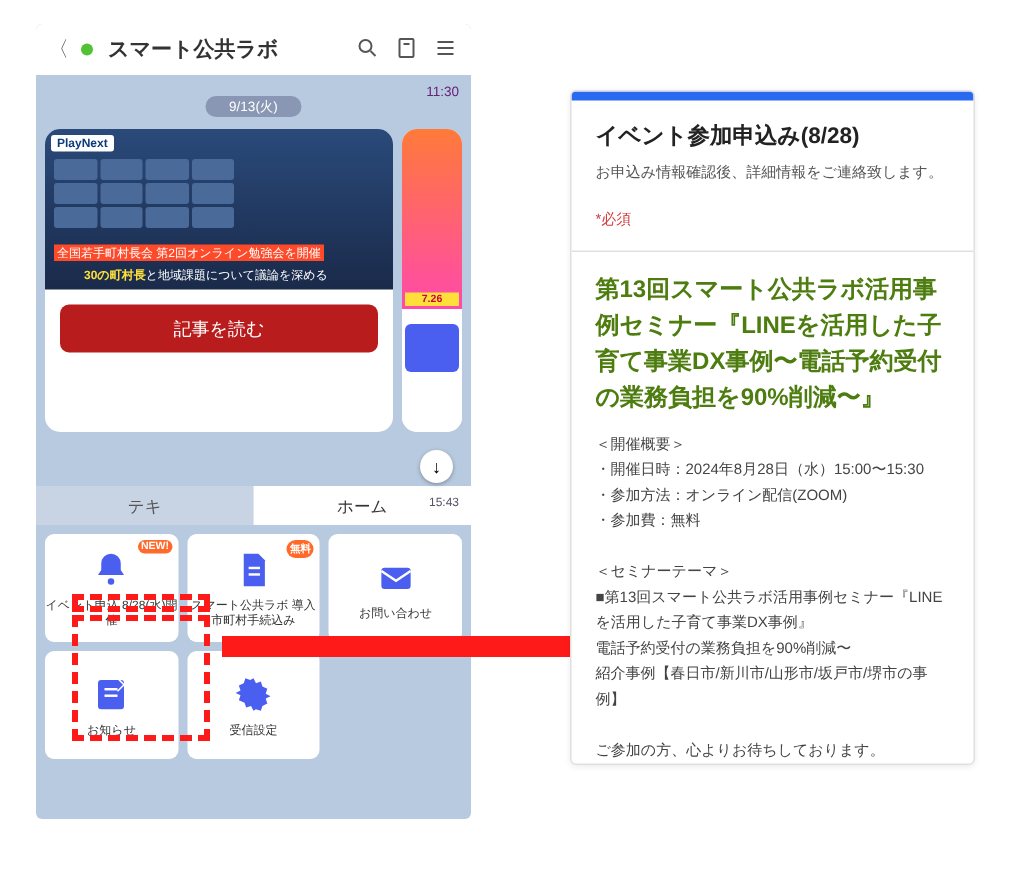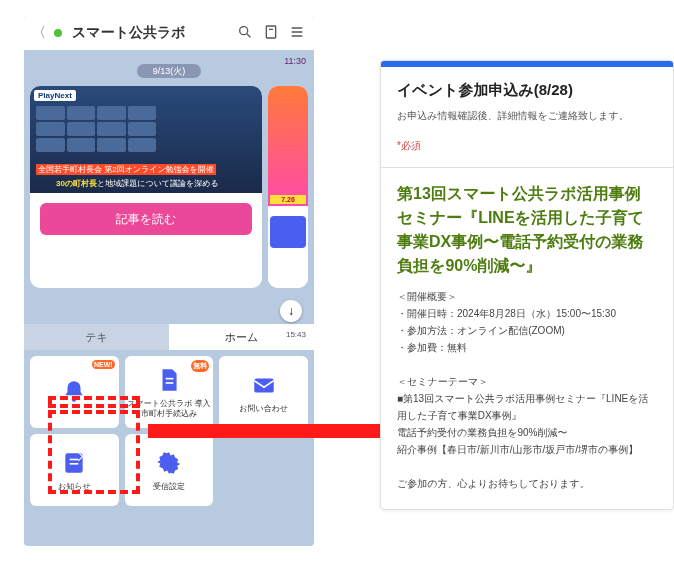--- a/index.html
+++ b/index.html
@@ -21,21 +21,21 @@
 .card.main { flex:1; }
 .card.side { width:40px; }
 .hero { height:107px; background:linear-gradient(180deg,#2a4a7a,#1a2a4a); position:relative; overflow:hidden; }
 .hero-tag { position:absolute; left:4px; top:4px; background:#fff; color:#0a3a7a; font-size:8px; font-weight:700; padding:1px 4px; border-radius:2px; }
 .hero-grid { position:absolute; left:6px; top:20px; width:120px; display:grid; grid-template-columns:repeat(4,1fr); gap:2px; }
 .hero-grid div { height:14px; background:#4a6a9a; border-radius:2px; }
 .hero-cap { position:absolute; left:0; right:0; bottom:0; padding:4px 6px; }
 .hero-cap .l1 { font-size:8px; color:#fff; background:#ff4a2a; display:inline; padding:1px 2px; }
 .hero-cap .l2 { font-size:8px; color:#fff; margin-top:2px; }
 .hero-cap .l2 b { color:#ffe03a;padding-left:20px; }
-.readbtn { margin:10px; height:32px; border-radius:6px; background:#ec4899; color:#fff; font-size:12px; display:flex; align-items:center; justify-content:center; }
+.readbtn { margin:10px; height:32px; border-radius:6px; background:#b91c1c; color:#fff; font-size:12px; display:flex; align-items:center; justify-content:center; }
 .card.main .blank { height:34px; }
 .side .h2 { height:120px; background:linear-gradient(180deg,#ff7a3a,#ff4aaa); position:relative; }
 .side .datebox { position:absolute; bottom:2px; left:2px; right:2px; background:#ffe03a; color:#c04; font-size:7px; font-weight:700; text-align:center; padding:1px 0; }
 .side .sb { height:32px; margin:10px 2px 0; border-radius:4px; background:#4a5ef0; }
 .side .blank2 { height:34px; background:#fff; margin-top:6px; border-radius:4px; }
 .dlbtn { position:absolute; right:12px; top:284px; width:22px; height:22px; border-radius:11px; background:#fff; display:flex; align-items:center; justify-content:center; font-size:12px; box-shadow:0 1px 3px rgba(0,0,0,.3); }
 .ts2 { position:absolute; right:8px; top:314px; font-size:8px; color:#556; }
 
 .tabrow { display:flex; margin-top:36px; }
 .tab { flex:1; height:26px; display:flex; align-items:center; justify-content:center; font-size:11px; }
@@ -48,21 +48,21 @@
 .tile .tlabel { font-size:8px; color:#333; text-align:center; margin-top:4px; line-height:1.2; }
 .badge { position:absolute; top:4px; right:4px; background:#ff6a2a; color:#fff; font-size:7px; font-weight:700; padding:1px 2px; border-radius:8px; }
 .dashbox { position:absolute; border:4px dashed #ff1a1a; pointer-events:none; }
 
 
 .arrow { position:absolute; left:148px; top:420px; width:260px; height:22px; }
 .arrow .stem { position:absolute; left:0; top:4px; right:24px; height:14px; background:#ff1a1a; }
 .arrow .head { position:absolute; right:0; top:-8px; width:0; height:0; border-left:28px solid #ff1a1a; border-top:19px solid transparent; border-bottom:19px solid transparent; }
 
 
-.formcard { position:absolute; left:380px; top:60px; width:294px; height:450px; background:#fff; border:1px solid #e0e0e0; border-radius:4px; overflow:hidden; box-shadow:0 1px 4px rgba(0,0,0,.08); }
+.formcard { position:absolute; left:380px; top:60px; width:270px; height:450px; background:#fff; border:1px solid #e0e0e0; border-radius:4px; overflow:hidden; box-shadow:0 1px 4px rgba(0,0,0,.08); }
 .formcard .topbar { height:6px; background:#2a6af0; }
 .formcard .pad { padding:14px 16px; }
 .formcard h2 { font-size:15px; color:#222; font-weight:600; margin-bottom:8px; }
 .formcard .desc { font-size:10px; color:#555; line-height:1.5; }
 .formcard .req { color:#d04040; font-size:10px; margin-top:16px; }
 .formcard hr { border:none; border-top:1px solid #e0e0e0; margin:0; }
 .formcard h3 { font-size:16px; font-weight:700; color:#4d7c0f; line-height:1.5; margin-bottom:10px; }
 .formcard .meta { font-size:10px; color:#444; line-height:1.7; }
 .formcard .meta .lbl { color:#444; }
 </style>
@@ -144,20 +144,22 @@
 
   <div class="grid">
     <div class="tile">
       <span class="badge">NEW!</span>
       <span class="ticon">
             <svg width="26" height="26" viewBox="0 0 24 24" fill="#4a5ef0">
               <path d="M12 2a6 6 0 0 0-6 6v4l-2 3h16l-2-3V8a6 6 0 0 0-6-6z"></path>
               <circle cx="12" cy="19" r="2"></circle>
             </svg>
           </span>
+      <span class="tlabel">イベント申込
+8/28(水)開催</span>
     </div>
     <div class="tile">
       <span class="badge">無料</span>
       <span class="ticon">
             <svg width="26" height="26" viewBox="0 0 24 24" fill="#4a5ef0">
               <path d="M6 2h9l4 4v16H6z"></path>
               <rect x="9" y="10" width="7" height="1.5" fill="#fff"></rect>
               <rect x="9" y="14" width="7" height="1.5" fill="#fff"></rect>
             </svg>
           </span>

